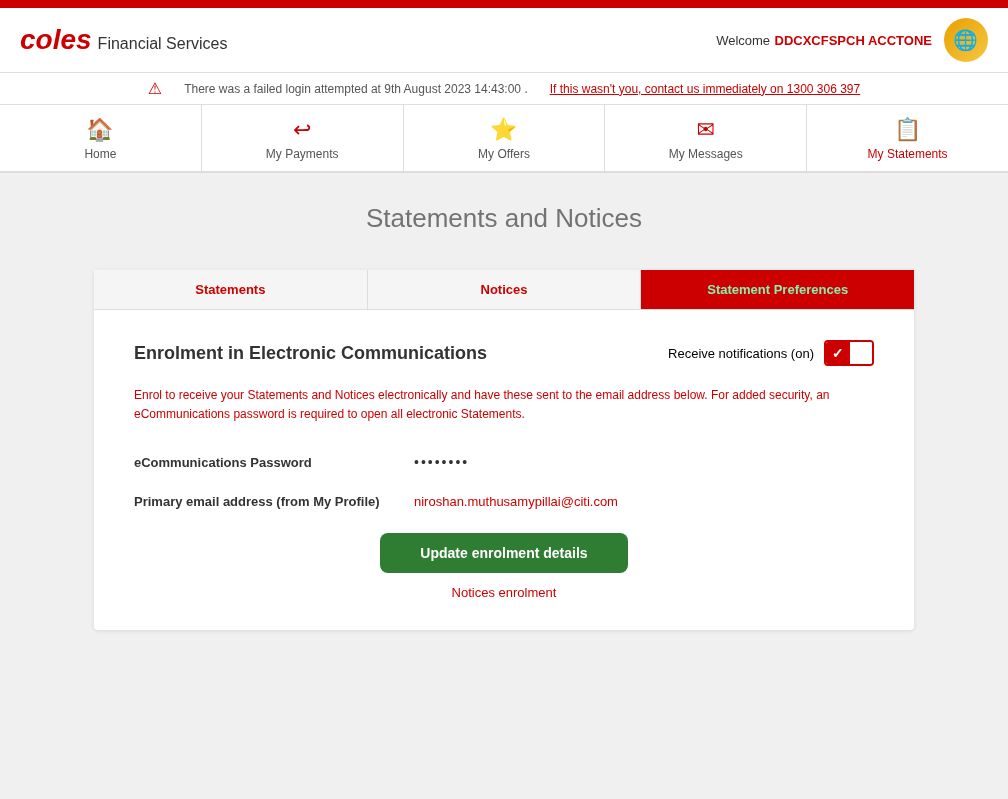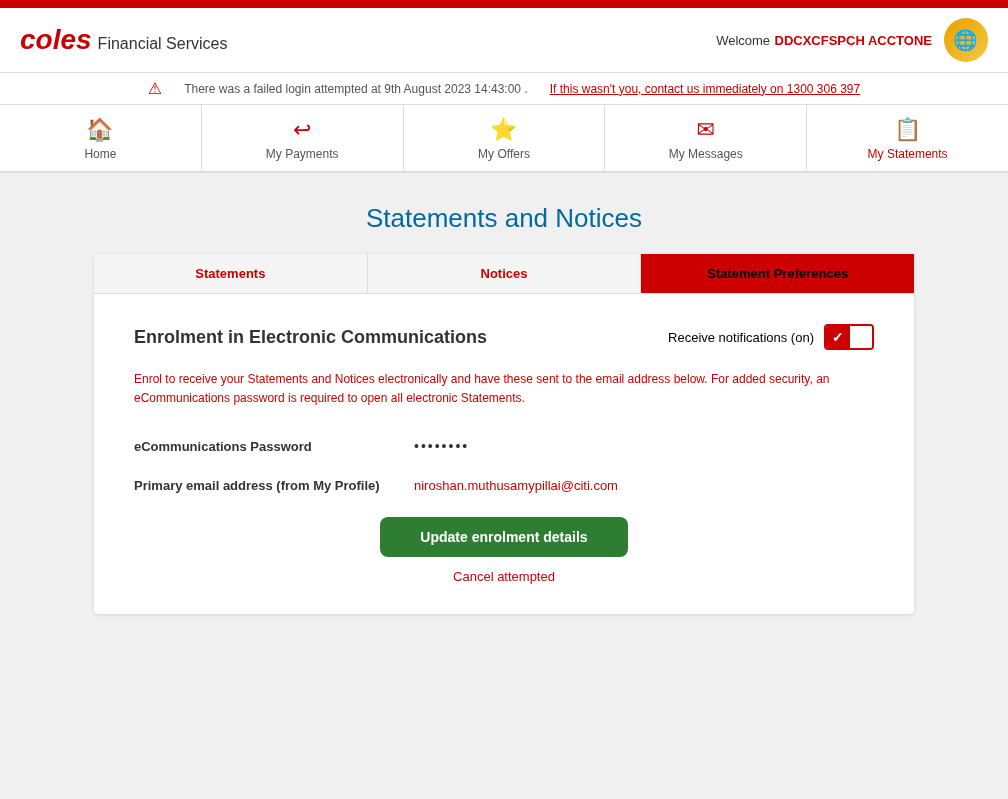--- a/index.html
+++ b/index.html
@@ -112,22 +112,22 @@
       color: #cc0000;
     }
 
     
     .main-content {
       padding: 30px 20px;
     }
     .page-title {
       text-align: center;
       font-size: 26px;
-      color: #0369a1;
-      margin-bottom: 20px;
+      color: #737373;
+      margin-bottom: 36px;
       font-weight: normal;
     }
 
     
     .card {
       background: #fff;
       border-radius: 4px;
       box-shadow: 0 1px 4px rgba(0,0,0,0.1);
       max-width: 820px;
       margin: 0 auto;
@@ -149,21 +149,21 @@
       font-weight: bold;
       border-right: 1px solid #ddd;
     }
     .tab:last-child { border-right: none; }
     .tab.inactive {
       background: #f5f5f5;
       color: #cc0000;
     }
     .tab.active {
       background: #cc0000;
-      color: #000000;
+      color: #86efac;
     }
 
     
     .card-body {
       padding: 0 40px;
     }
 
     
     .enrolment-header {
       display: flex;
@@ -353,18 +353,18 @@
         <span class="form-password">••••••••</span>
       </div>
 
       <div class="form-row">
         <span class="form-label">Primary email address (from My Profile)</span>
         <span class="form-value">niroshan.muthusamypillai@citi.com</span>
       </div>
 
       <div class="button-area">
         <button class="btn-update">Update enrolment details</button>
-        <a class="btn-cancel">Cancel attempted</a>
+        <a class="btn-cancel">Notices enrolment</a>
       </div>
 
     </div>
   </div>
 </div>
 
 </body></html>

